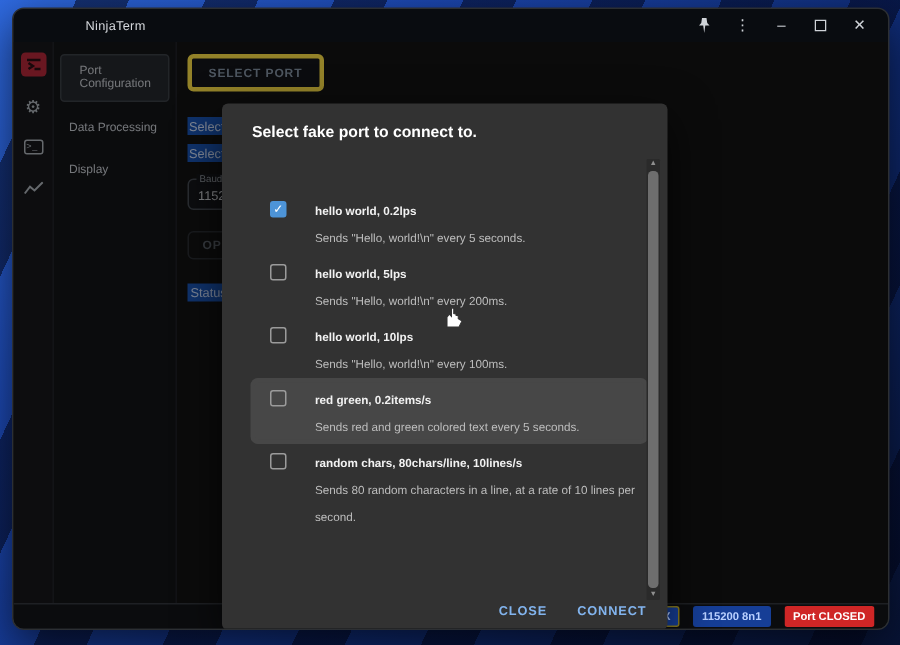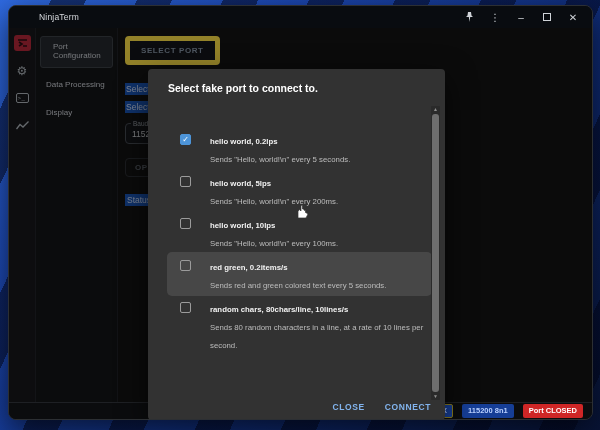--- a/index.html
+++ b/index.html
@@ -16,21 +16,21 @@
   .window {
     position:absolute; left:8px; top:5px; width:585px; height:415px;
     background:#121416; border:1px solid #2c2f33; border-radius:8px;
     overflow:hidden; display:flex; flex-direction:column;
     box-shadow:0 10px 30px rgba(0,0,0,.6);
   }
   .titlebar {
     height:22px; flex:0 0 22px; background:#090c10;
     display:flex; align-items:center; color:#d6d9dd; font-size:8.5px;
   }
-  .titlebar .title { padding-left:30px; letter-spacing:.2px;text-align:center; }
+  .titlebar .title { padding-left:48px; letter-spacing:.2px;text-align:center; }
   .titlebar .spacer { flex:1; }
   .tb-btn {
     width:26px; height:22px; display:flex; align-items:center; justify-content:center;
     color:#cfd3d8; font-size:10px; cursor:default;
   }
   .tb-btn svg { display:block; }
   .tb-btn.close { margin-right:6px; }
 
   .app-body { flex:1; display:flex; position:relative; background:#141414; }
 
@@ -56,21 +56,21 @@
   .nav-item {
     font-size:8px; color:#c9cdd2; padding:6px 5px; margin-bottom:6px; border-radius:3px;
     border:1px solid transparent; line-height:1.1;
   }
   .nav-item.selected { background:#25282e; border-color:#3c4046;padding-left:12px; }
 
   
   .main { flex:1; padding:8px 0 0 7px; position:relative; }
   .outline-btn {
     display:inline-block; font-size:8px; font-weight:bold; letter-spacing:.6px;
-    color:#8694a5; border:5px solid #fde047; border-radius:4px; padding:5px 11px; background:#14161a;
+    color:#8694a5; border:3px solid #fde047; border-radius:4px; padding:5px 11px; background:#14161a;
   }
   .sel-lines { margin-top:13px; }
   .sel-line {
     display:inline-block; background:#1a56b8; color:#d9e6ff; font-size:8.5px;
     padding:1px 2px 1px 1px; margin-bottom:1px;
   }
   .baud {
     margin-top:9px; width:56px; border:1px solid #474c54; border-radius:4px; position:relative;
     padding:5px 0 4px 6px; font-size:8.5px; color:#d8dbdf; background:#15171a;
   }

